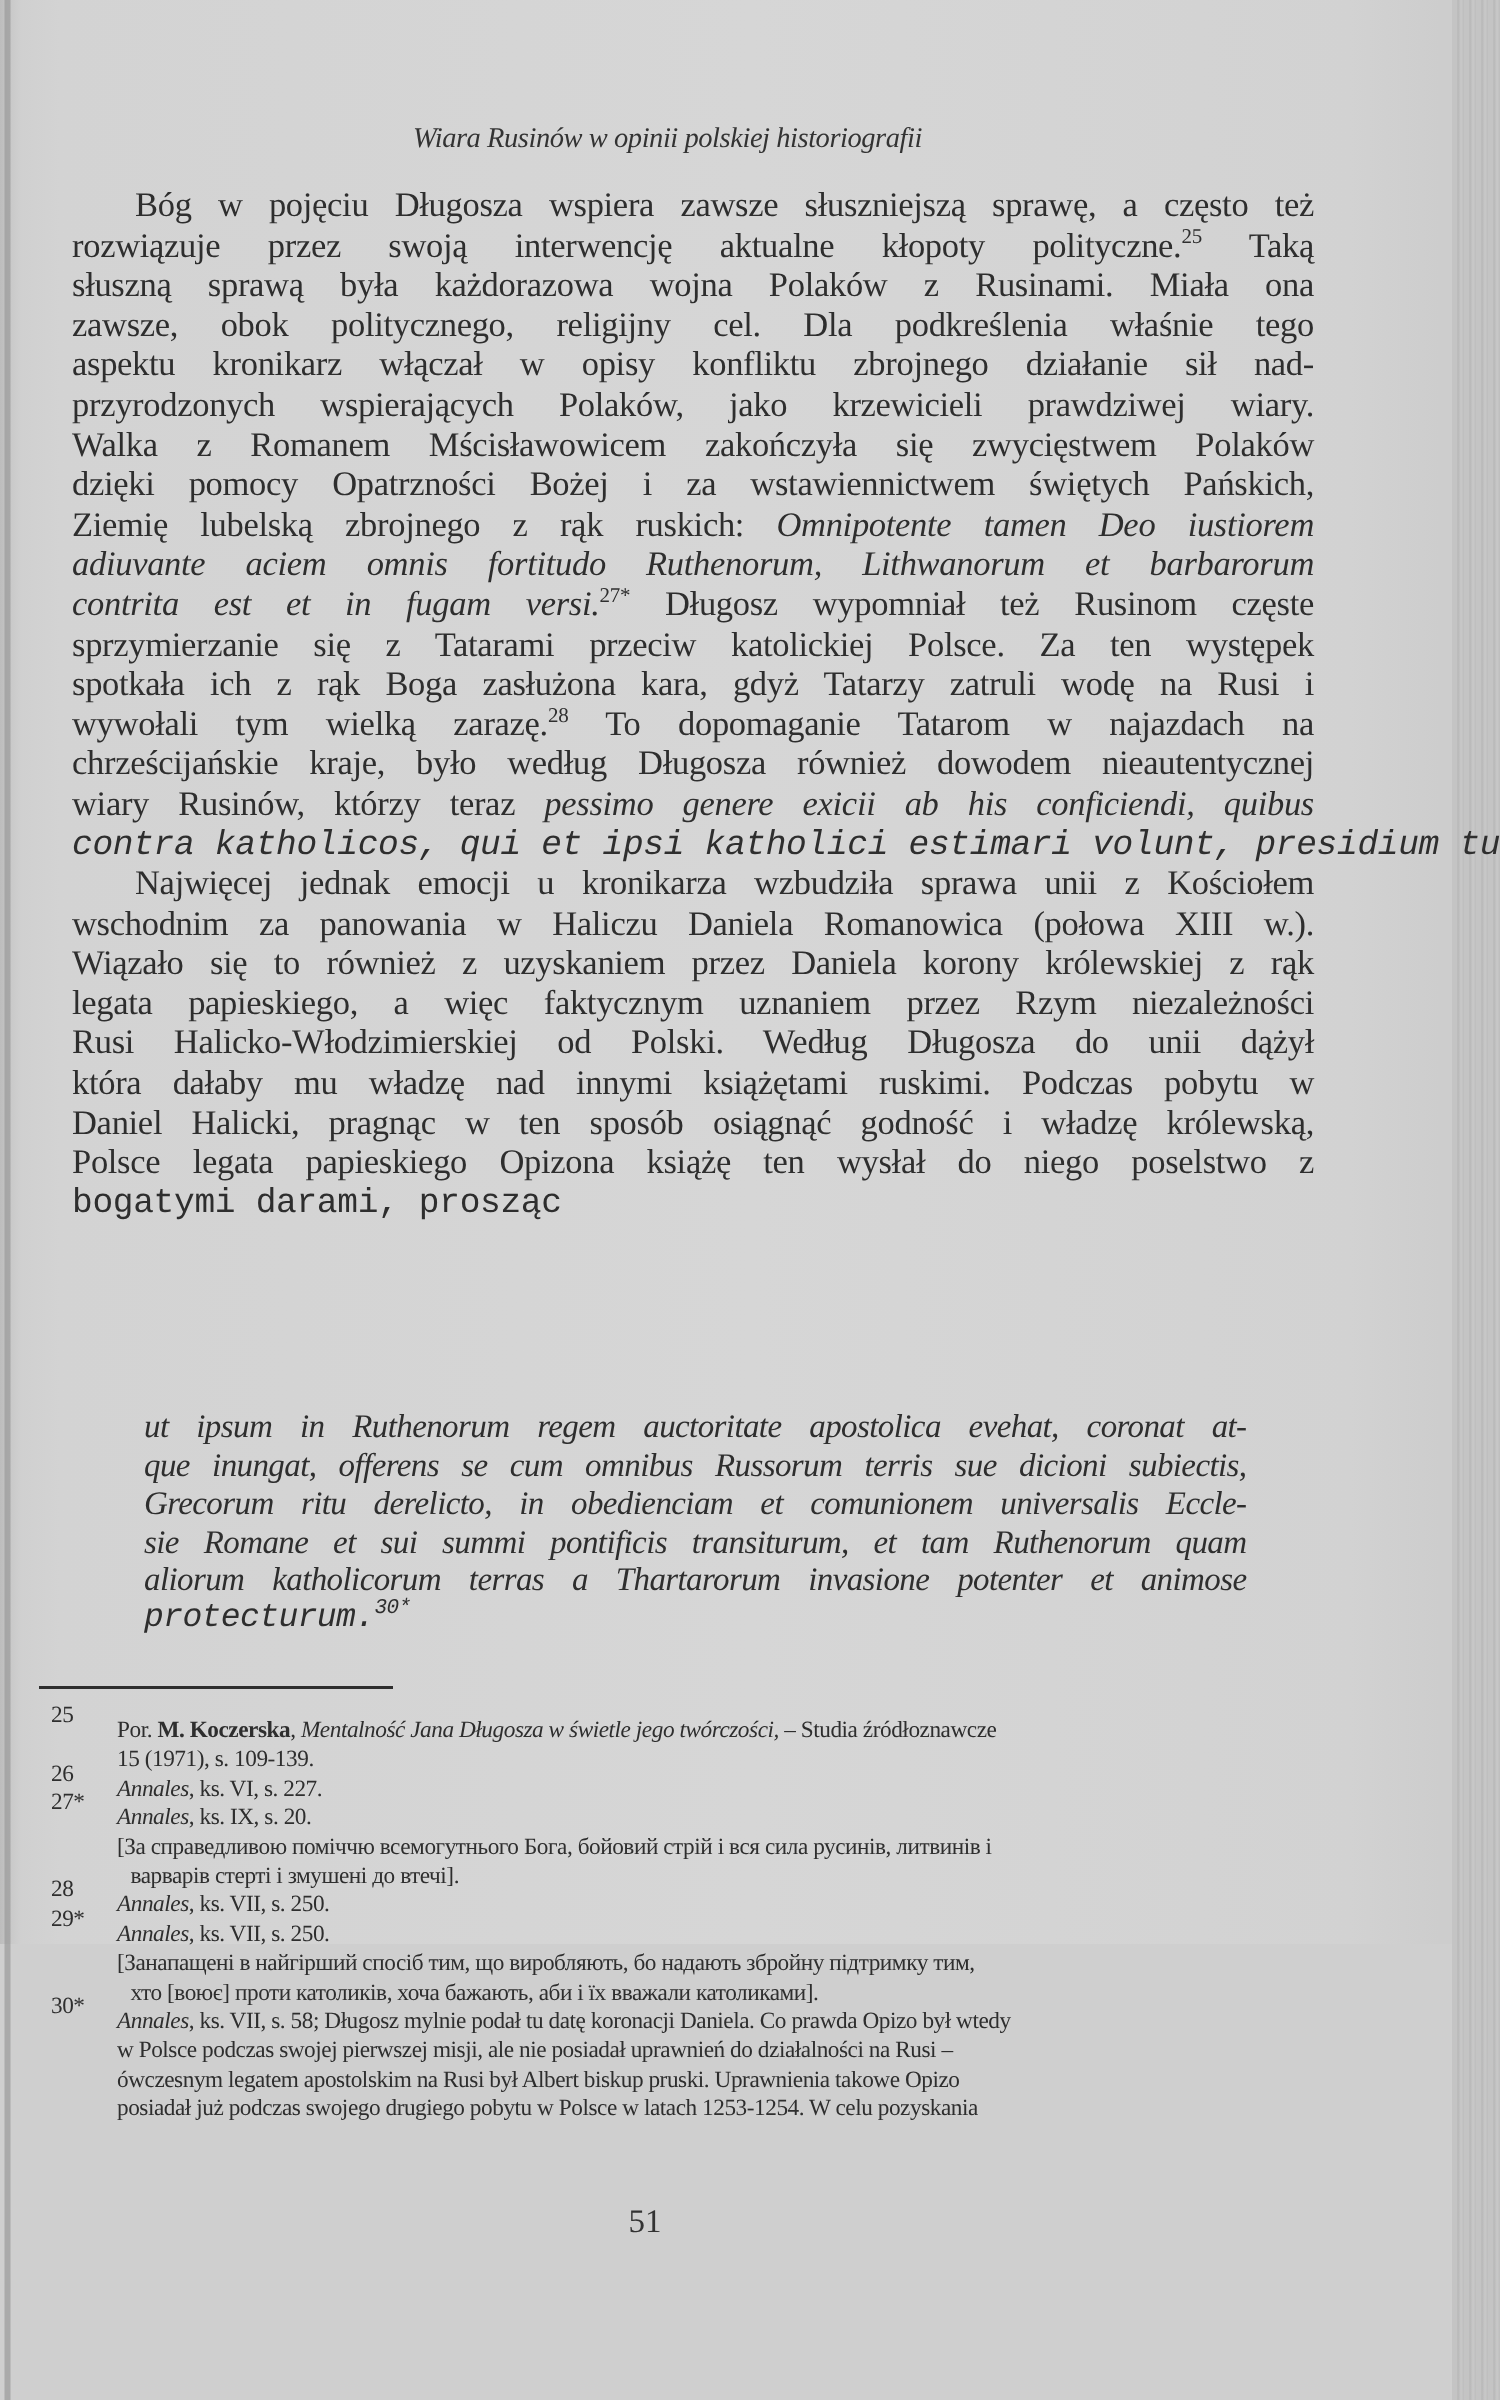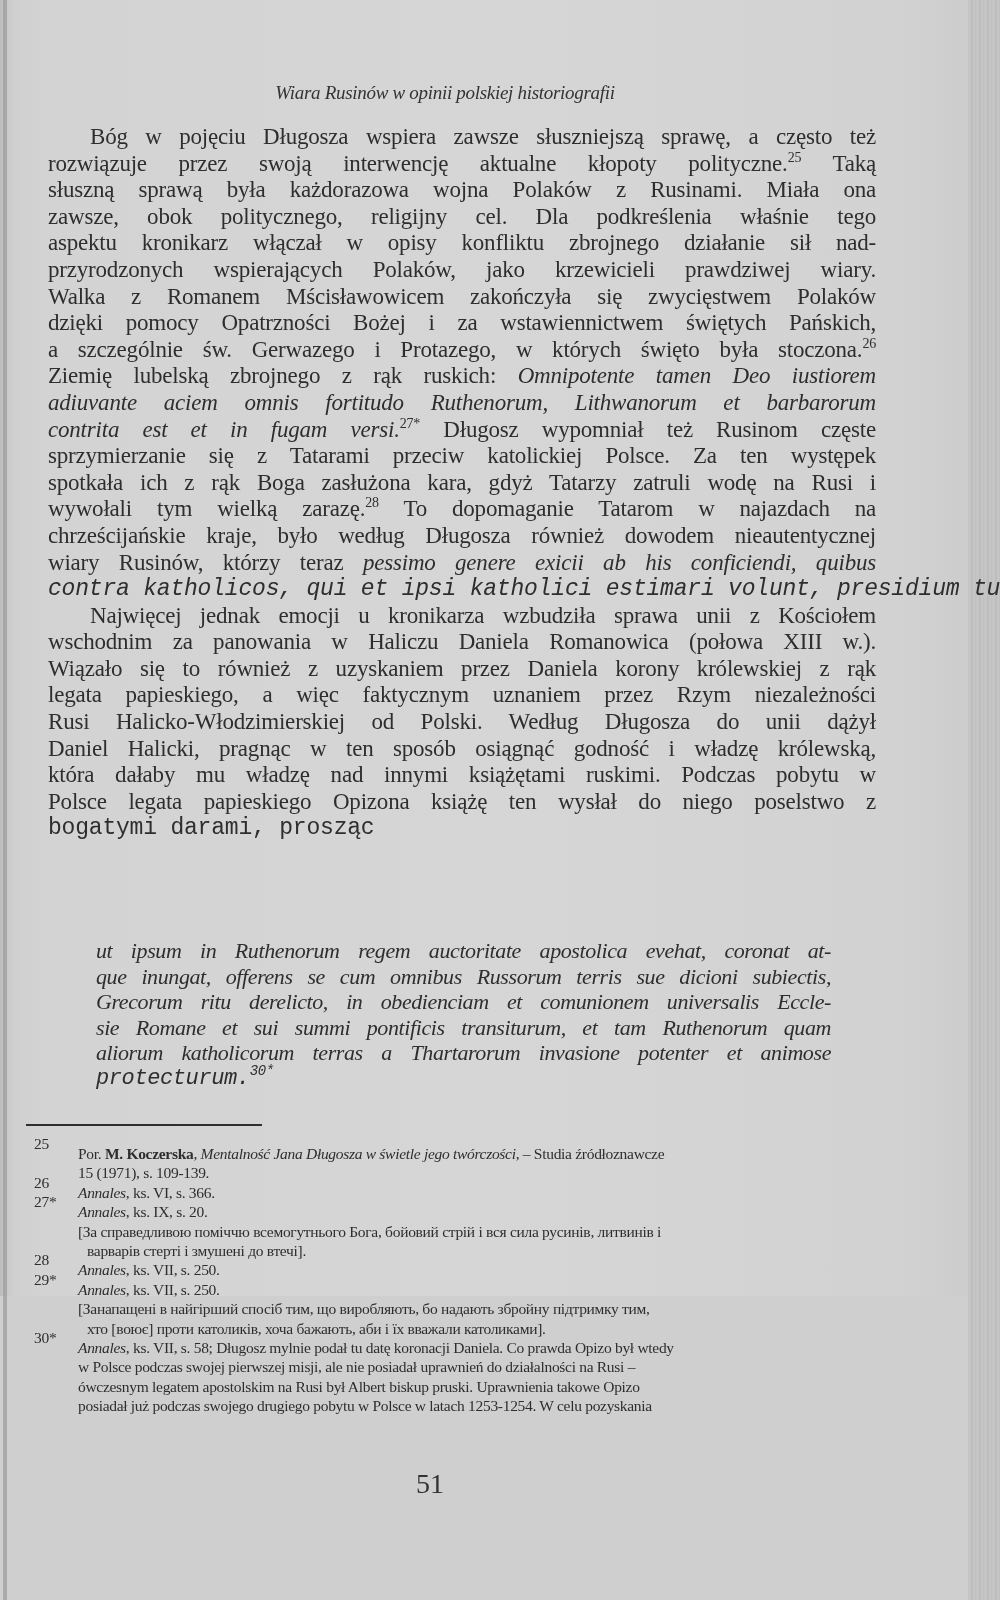--- a/index.html
+++ b/index.html
@@ -49,59 +49,58 @@
     .footnotes {
       position: absolute; left: 24px; top: 1134px; width: 820px;
       font-size: 15.5px; line-height: 19.4px; letter-spacing: -0.3px;
     }
     .fn-row { position: relative; display: block; white-space: nowrap; padding-left: 54px; }
     .fn-num { position: absolute; left: 10px; font-size: 15.5px; }
     .fn-num.up { top: -10px; }
     .fn-row.indent2 { padding-left: 63px; }
     .page-number {
       position: absolute; left: 0; width: 860px; top: 1468px; text-align: center;
-      font-size: 28px; color: #333;
+      font-size: 22px; color: #333;
     }
   </style>
 </head>
 <body>
 
 <div class="page">
   <div class="left-edge"></div>
   <div class="right-edge"></div>
 
   <div class="running-head">Wiara Rusinów w opinii polskiej historiografii</div>
 
   <div class="body-text">
     <span class="line indent">Bóg w pojęciu Długosza wspiera zawsze słuszniejszą sprawę, a często też</span>
     <span class="line"><span>rozwiązuje przez swoją interwencję aktualne kłopoty polityczne.</span><sup>25</sup><span> Taką</span></span>
     <span class="line">słuszną sprawą była każdorazowa wojna Polaków z Rusinami. Miała ona</span>
     <span class="line">zawsze, obok politycznego, religijny cel. Dla podkreślenia właśnie tego</span>
     <span class="line">aspektu kronikarz włączał w opisy konfliktu zbrojnego działanie sił nad-</span>
     <span class="line">przyrodzonych wspierających Polaków, jako krzewicieli prawdziwej wiary.</span>
     <span class="line">Walka z Romanem Mścisławowicem zakończyła się zwycięstwem Polaków</span>
     <span class="line">dzięki pomocy Opatrzności Bożej i za wstawiennictwem świętych Pańskich,</span>
-    <span class="line"><span>a szczególnie św. Gerwazego i Protazego, w których święto była stoczona.</span><sup>26</sup></span>
     <span class="line"><span>Ziemię lubelską zbrojnego z rąk ruskich: </span><i>Omnipotente tamen Deo iustiorem</i></span>
     <span class="line"><i>adiuvante aciem omnis fortitudo Ruthenorum, Lithwanorum et barbarorum</i></span>
     <span class="line"><i>contrita est et in fugam versi.</i><sup>27*</sup><span> Długosz wypomniał też Rusinom częste</span></span>
     <span class="line">sprzymierzanie się z Tatarami przeciw katolickiej Polsce. Za ten występek</span>
     <span class="line">spotkała ich z rąk Boga zasłużona kara, gdyż Tatarzy zatruli wodę na Rusi i</span>
     <span class="line"><span>wywołali tym wielką zarazę.</span><sup>28</sup><span> To dopomaganie Tatarom w najazdach na</span></span>
     <span class="line">chrześcijańskie kraje, było według Długosza również dowodem nieautentycznej</span>
     <span class="line"><span>wiary Rusinów, którzy teraz </span><i>pessimo genere exicii ab his conficiendi, quibus</i></span>
     <span class="line last"><i>contra katholicos, qui et ipsi katholici estimari volunt, presidium tulerant.</i><sup>29*</sup></span>
 
     <span class="line indent">Najwięcej jednak emocji u kronikarza wzbudziła sprawa unii z Kościołem</span>
     <span class="line">wschodnim za panowania w Haliczu Daniela Romanowica (połowa XIII w.).</span>
     <span class="line">Wiązało się to również z uzyskaniem przez Daniela korony królewskiej z rąk</span>
     <span class="line">legata papieskiego, a więc faktycznym uznaniem przez Rzym niezależności</span>
     <span class="line">Rusi Halicko-Włodzimierskiej od Polski. Według Długosza do unii dążył</span>
+    <span class="line">która dałaby mu władzę nad innymi książętami ruskimi. Podczas pobytu w</span>
     <span class="line">Daniel Halicki, pragnąc w ten sposób osiągnąć godność i władzę królewską,</span>
-    <span class="line">która dałaby mu władzę nad innymi książętami ruskimi. Podczas pobytu w</span>
     <span class="line">Polsce legata papieskiego Opizona książę ten wysłał do niego poselstwo z</span>
     <span class="line last">bogatymi darami, prosząc</span>
   </div>
 
   <div class="quote">
     <span class="line">ut ipsum in Ruthenorum regem auctoritate apostolica evehat, coronat at-</span>
     <span class="line">que inungat, offerens se cum omnibus Russorum terris sue dicioni subiectis,</span>
     <span class="line">Grecorum ritu derelicto, in obedienciam et comunionem universalis Eccle-</span>
     <span class="line">sie Romane et sui summi pontificis transiturum, et tam Ruthenorum quam</span>
     <span class="line">aliorum katholicorum terras a Thartarorum invasione potenter et animose</span>
@@ -109,21 +108,21 @@
   </div>
 
   <div class="rule"></div>
 
   <div class="footnotes">
     <span class="fn-row" style="padding-top:10px;">
       <span class="fn-num up" style="top:0px;">25</span><span>Por. </span><b>M. Koczerska</b><span>, </span><i>Mentalność Jana Długosza w świetle jego twórczości,</i><span> – Studia źródłoznawcze</span>
     </span>
     <span class="fn-row">15 (1971), s. 109-139.</span>
     <span class="fn-row">
-      <span class="fn-num up">26</span><i>Annales</i><span>, ks. VI, s. 366.</span>
+      <span class="fn-num up">26</span><i>Annales</i><span>, ks. VI, s. 227.</span>
     </span>
     <span class="fn-row">
       <span class="fn-num up">27*</span><i>Annales</i><span>, ks. IX, s. 20.</span>
     </span>
     <span class="fn-row">[За справедливою поміччю всемогутнього Бога, бойовий стрій і вся сила русинів, литвинів і</span>
     <span class="fn-row indent2">варварів стерті і змушені до втечі].</span>
     <span class="fn-row">
       <span class="fn-num up">28</span><i>Annales</i><span>, ks. VII, s. 250.</span>
     </span>
     <span class="fn-row">

